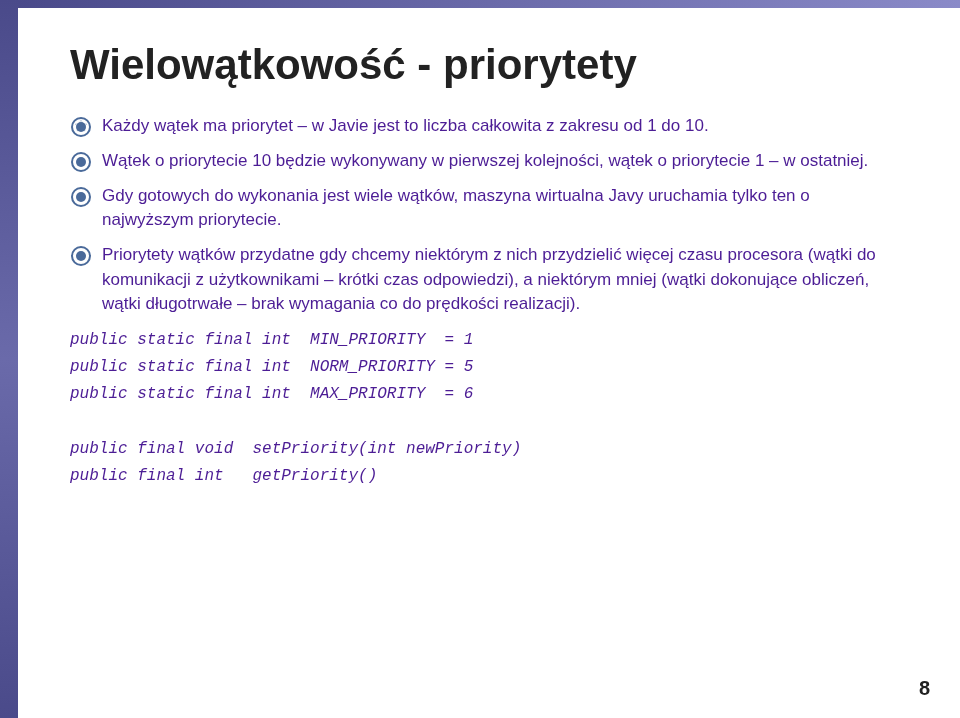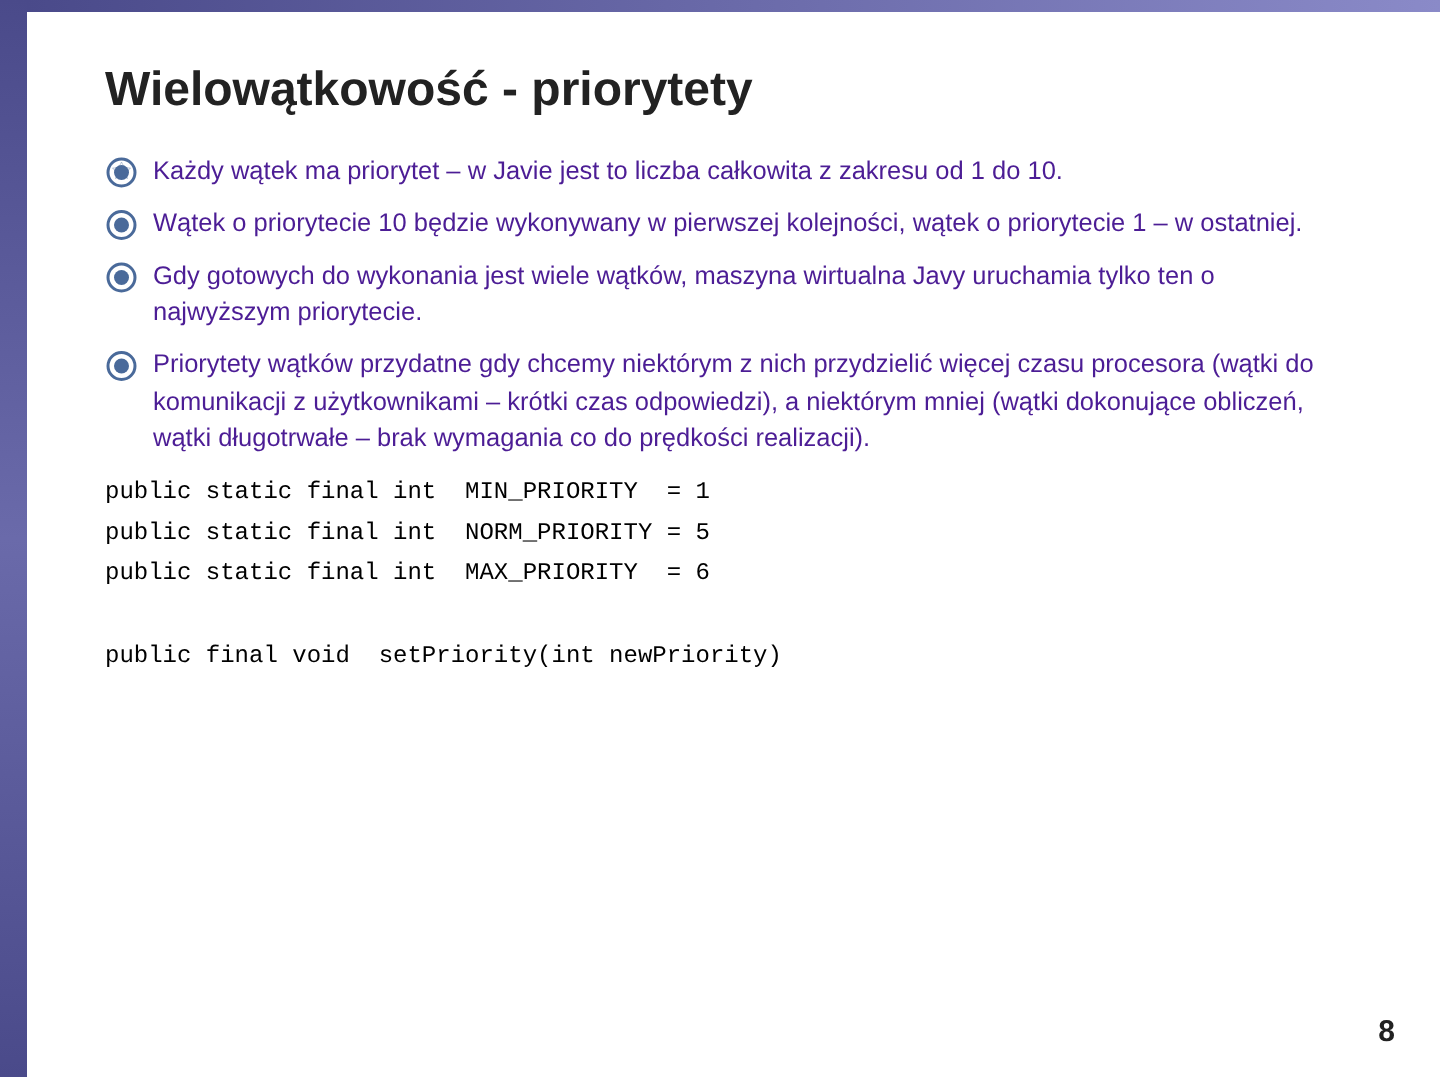--- a/index.html
+++ b/index.html
@@ -19,21 +19,21 @@
 
     .slide {
       width: 960px;
       height: 718px;
       background: #ffffff;
       padding: 40px 60px 40px 60px;
       position: relative;
     }
 
     .title {
-      font-size: 32px;
+      font-size: 42px;
       font-weight: bold;
       color: #222222;
       margin-bottom: 24px;
       line-height: 1.2;
     }
 
     .bullet-list {
       list-style: none;
       padding: 0;
       margin: 0;
@@ -61,24 +61,25 @@
       height: 22px;
     }
 
     .bullet-text {
       flex: 1;
     }
 
     .code-block {
       font-family: 'Courier New', Courier, monospace;
       font-size: 16px;
-      color: #000000;
+      color: #4c1d95;
       margin-top: 6px;
       margin-left: 0px;
       line-height: 1.7;
+      font-style: italic;
     }
 
     .code-line {
       display: block;
       white-space: pre;
     }
 
     .code-inline {
       font-family: 'Courier New', Courier, monospace;
       font-size: 17px;
@@ -170,17 +171,18 @@
       </li>
 
     </ul>
 
     <div class="code-block">
       <span class="code-line">public static final int  MIN_PRIORITY  = 1</span>
       <span class="code-line">public static final int  NORM_PRIORITY = 5</span>
       <span class="code-line">public static final int  MAX_PRIORITY  = 6</span>
       <span class="code-line">&nbsp;</span>
       <span class="code-line">public final void  setPriority(int newPriority)</span>
+      <span class="code-line">public final int   getPriority()</span>
     </div>
   </div>
 
   <div class="page-number">8</div>
 </div>
 
 </body></html>

